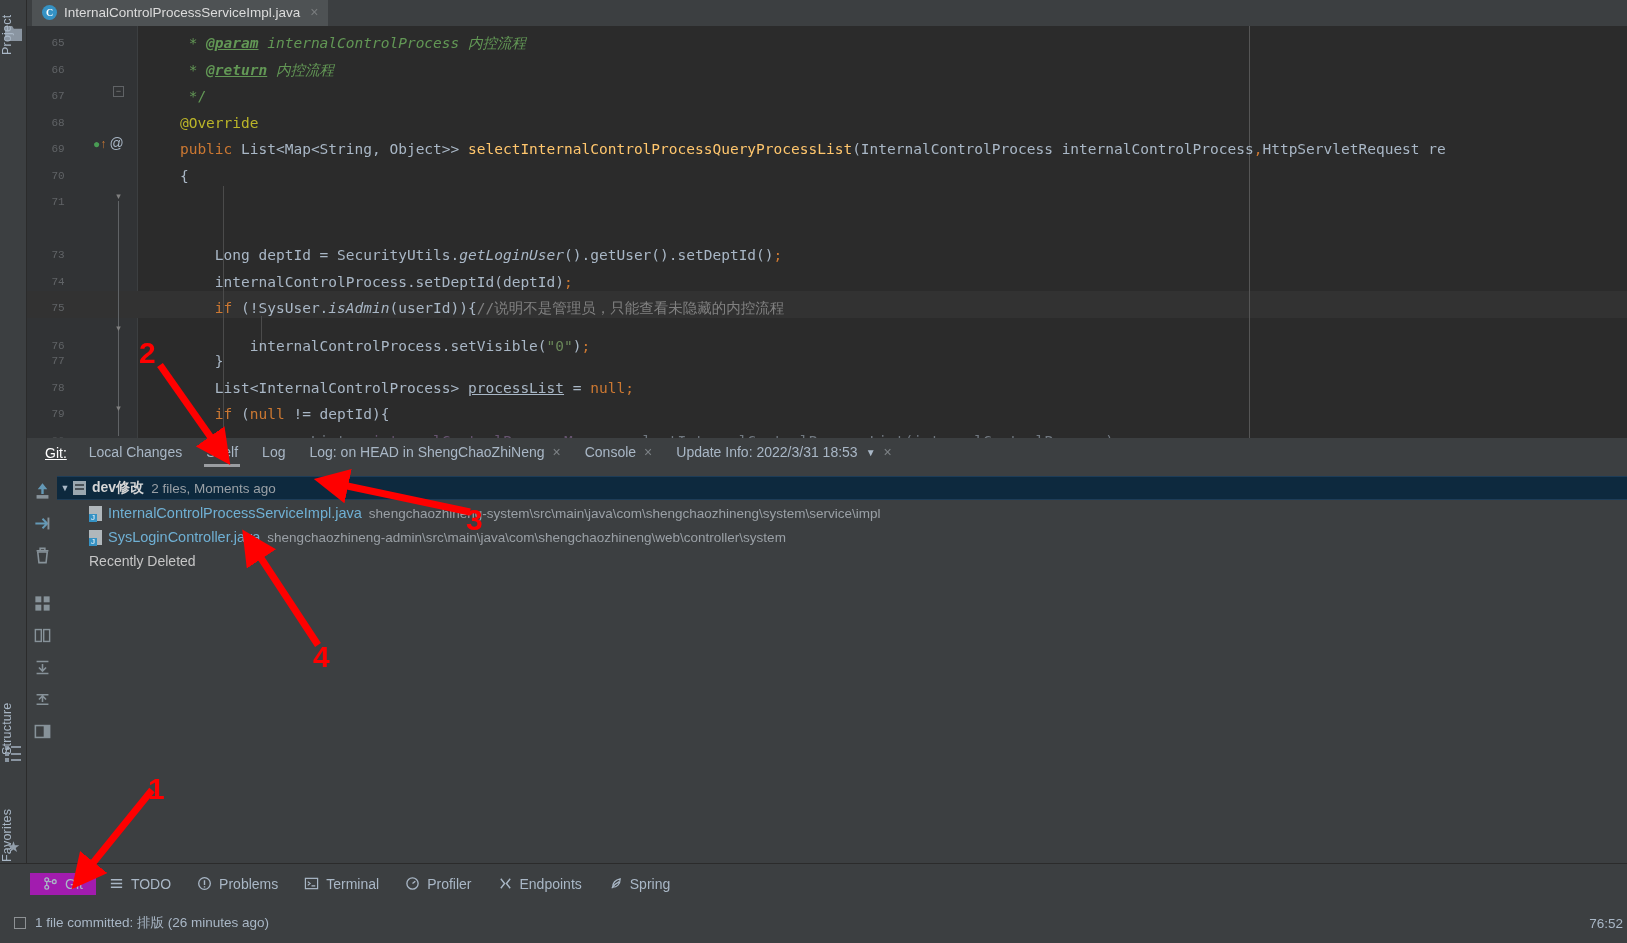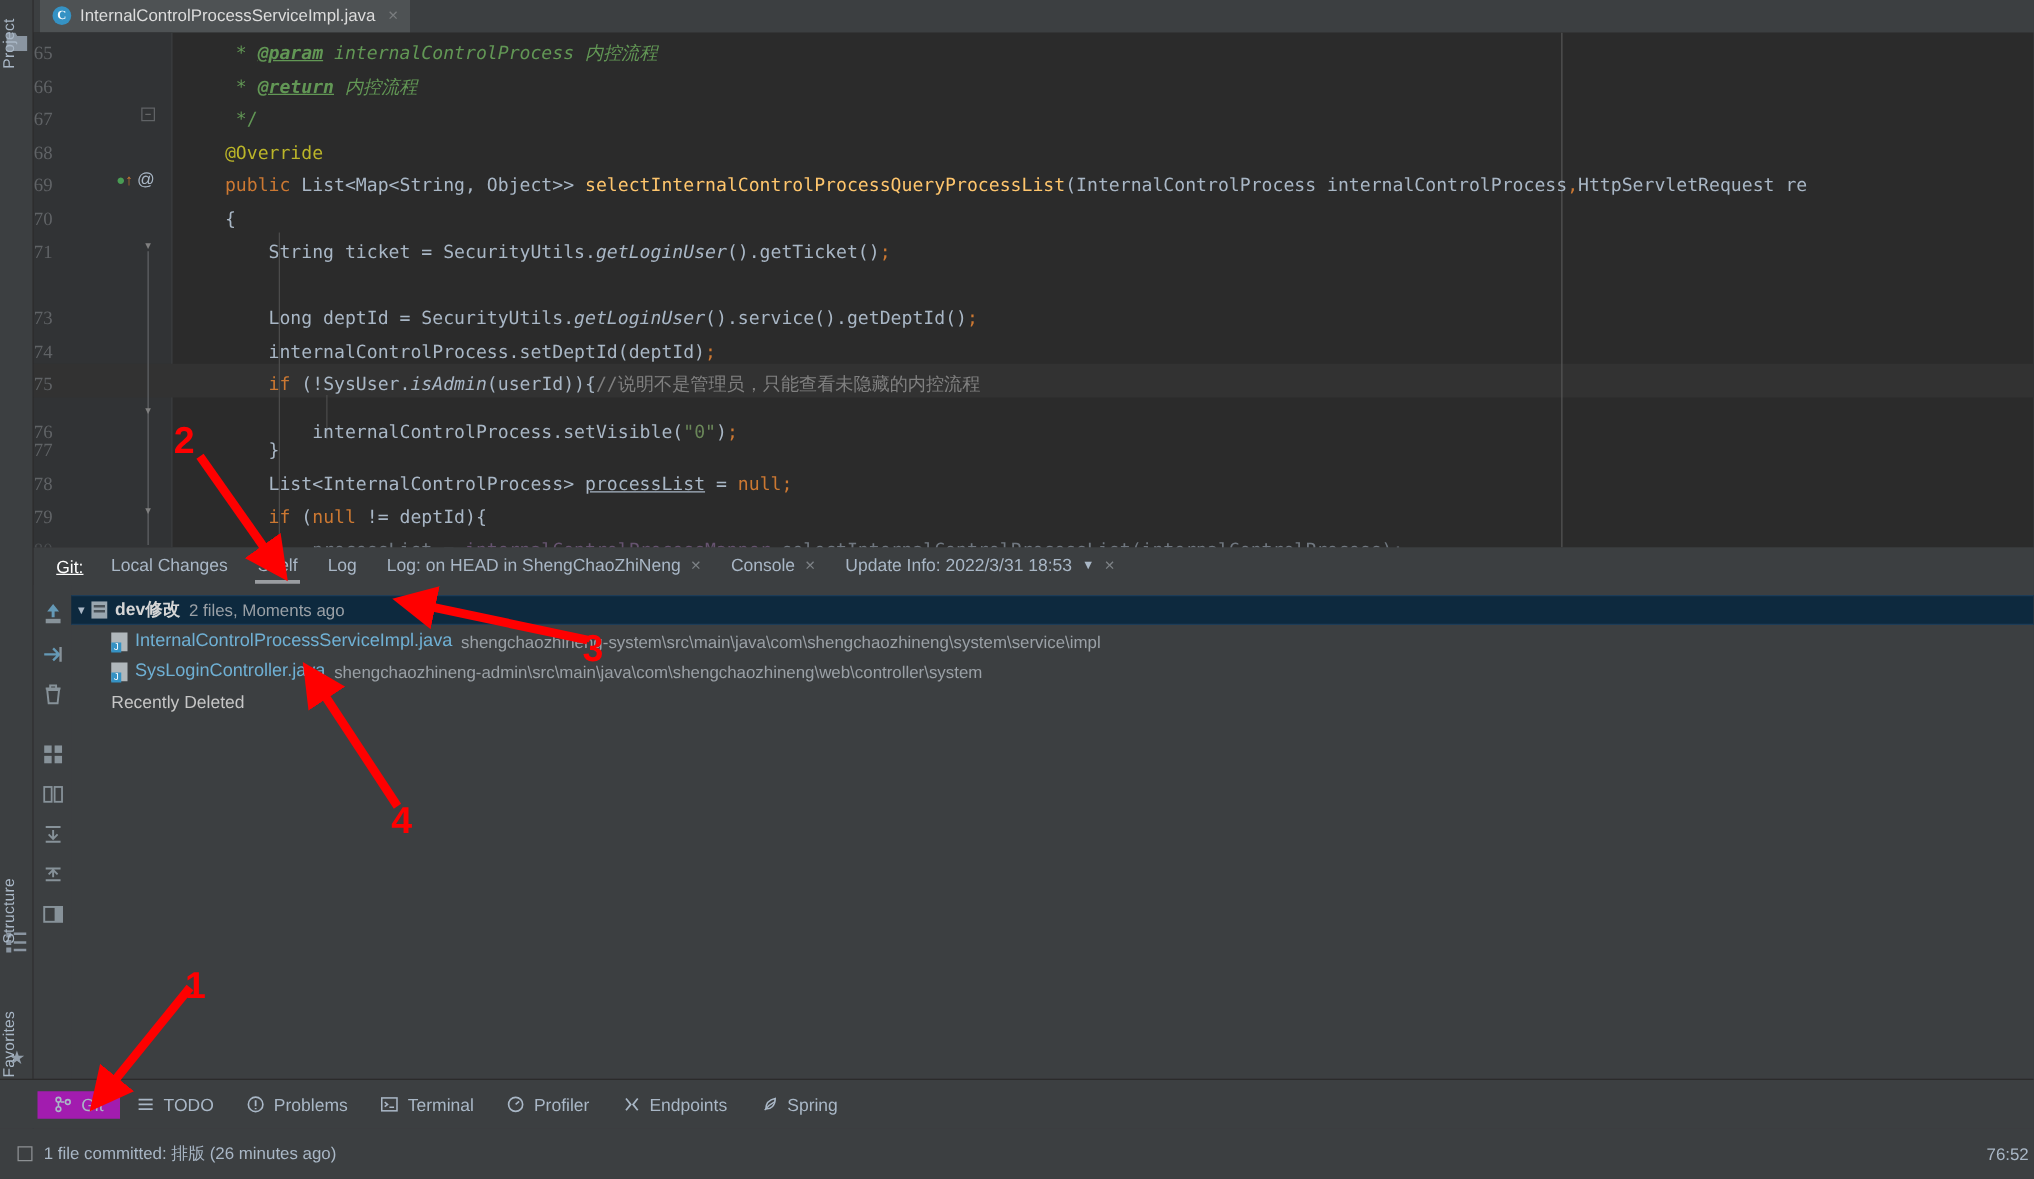--- a/index.html
+++ b/index.html
@@ -68,22 +68,22 @@
     background: #313335;
   }
   .code-area { position:absolute; left:0; top:0; right:0; bottom:0; }
 
   .cline {
     position: absolute; left: 0; right: 0; height: 26.5px;
     font-family: "DejaVu Sans Mono", monospace; font-size: 14.5px;
     white-space: pre; line-height: 26.5px;
   }
   .ln {
-    position: absolute; left: 0; width: 62px; text-align: left;
-    color: #606366; font-family: Liberation Serif, serif; font-size: 15px;
+    position: absolute; left: 0; width: 62px; text-align: center;
+    color: #606366; font-family: Liberation Mono, monospace; font-size: 11px;
   }
   .ctext { position: absolute; left: 118px; color: #a9b7c6; }
   .hl-row { background: #323232; }
 
   
   .kw      { color: #cc7832; }
   .type    { color: #a9b7c6; }
   .anno    { color: #bbb529; }
   .str     { color: #6a8759; }
   .cmt     { color: #808080; }
@@ -256,22 +256,22 @@
     <div class="ind-guide" style="left:234px;top:290px;height:35px"></div>
     <div class="vline" style="left:1222px;background:#555"></div>
 
     <div class="code-area" id="code-lines">
         <div class="cline" style="top: 4px;"><span class="ln">65</span><span class="ctext"><span class="jdoc">     * </span><span class="jdoctag">@param</span><span class="jdoctxt"> internalControlProcess</span><span class="jdoctxt"> 内控流程</span></span></div>
         <div class="cline" style="top: 30.5px;"><span class="ln">66</span><span class="ctext"><span class="jdoc">     * </span><span class="jdoctag">@return</span><span class="jdoctxt"> 内控流程</span></span></div>
         <div class="cline" style="top: 57px;"><span class="ln">67</span><span class="ctext"><span class="jdoc">     */</span></span></div>
         <div class="cline" style="top: 83.5px;"><span class="ln">68</span><span class="ctext"><span class="anno">    @Override</span></span></div>
         <div class="cline" style="top: 110px;"><span class="ln">69</span><span class="ctext"><span class="type">    </span><span class="kw">public</span><span class="type"> List&lt;Map&lt;String, Object&gt;&gt; </span><span class="mname">selectInternalControlProcessQueryProcessList</span><span class="type">(InternalControlProcess internalControlProcess</span><span class="kw">,</span><span class="type">HttpServletRequest re</span></span></div>
         <div class="cline" style="top: 136.5px;"><span class="ln">70</span><span class="ctext"><span class="type">    {</span></span></div>
-        <div class="cline" style="top: 163px;"><span class="ln">71</span><span class="ctext"><span class="type">        String ticket = SecurityUtils.</span><span class="meth-i">getLoginUser</span><span class="type">().getTicket()</span><span class="kw">;</span></span></div>
-        <div class="cline" style="top: 216px;"><span class="ln">73</span><span class="ctext"><span class="type">        Long deptId = SecurityUtils.</span><span class="meth-i">getLoginUser</span><span class="type">().service().getDeptId()</span><span class="kw">;</span></span></div>
+        <div class="cline" style="top: 163px;"><span class="ln">71</span></div>
+        <div class="cline" style="top: 216px;"><span class="ln">73</span><span class="ctext"><span class="type">        Long deptId = SecurityUtils.</span><span class="meth-i">getLoginUser</span><span class="type">().getUser().setDeptId()</span><span class="kw">;</span></span></div>
         <div class="cline" style="top: 242.5px;"><span class="ln">74</span><span class="ctext"><span class="type">        internalControlProcess.setDeptId(deptId)</span><span class="kw">;</span></span></div>
         <div class="cline" style="top: 269px;"><span class="ln">75</span><span class="ctext"><span class="type">        </span><span class="kw">if</span><span class="type"> (!SysUser.</span><span class="meth-i">isAdmin</span><span class="type">(userId)){</span><span class="cmt">//说明不是管理员，只能查看未隐藏的内控流程</span></span></div>
         <div class="cline" style="top: 307px;"><span class="ln">76</span><span class="ctext"><span class="type">            internalControlProcess.setVisible(</span><span class="str">"0"</span><span class="type">)</span><span class="kw">;</span></span></div>
         <div class="cline" style="top: 322px;"><span class="ln">77</span><span class="ctext"><span class="type">        }</span></span></div>
         <div class="cline" style="top: 348.5px;"><span class="ln">78</span><span class="ctext"><span class="type">        List&lt;InternalControlProcess&gt; </span><span class="localvar">processList</span><span class="type"> = </span><span class="kw">null</span><span class="kw">;</span></span></div>
         <div class="cline" style="top: 375px;"><span class="ln">79</span><span class="ctext"><span class="type">        </span><span class="kw">if</span><span class="type"> (</span><span class="kw">null</span><span class="type"> != deptId){</span></span></div>
         <div class="cline" style="top: 401.5px; opacity: 0.55;"><span class="ln">80</span><span class="ctext"><span class="type">            processList = </span><span class="fld">internalControlProcessMapper</span><span class="type">.selectInternalControlProcessList(internalControlProcess);</span></span></div>
       </div>
   </div>
 

